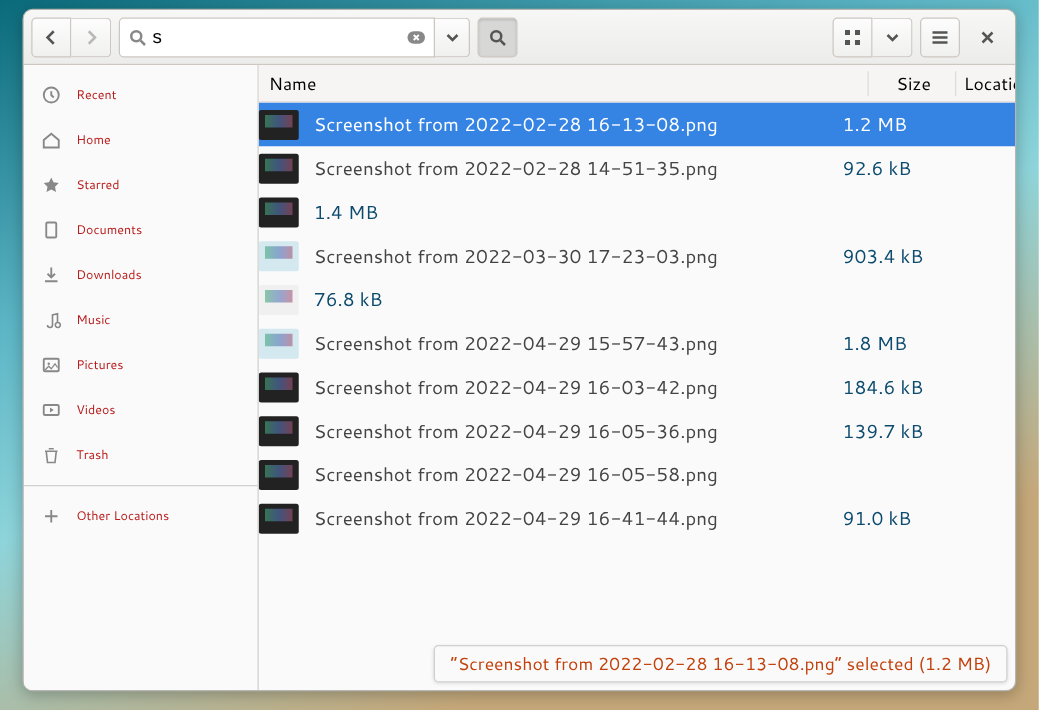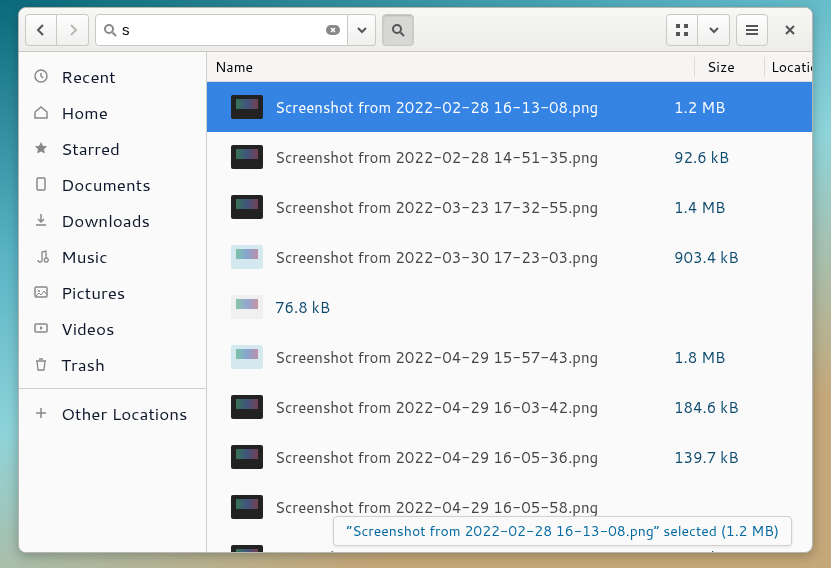--- a/index.html
+++ b/index.html
@@ -92,41 +92,41 @@
 .sidebar-sep { height: 1px; background: #d0d0ce; margin: 6px 0; }
 .sb-item {
   height: 36px;
   display: flex;
   align-items: center;
   gap: 12px;
   padding-left: 14px;
   color: #5b5b58;
   cursor: pointer;
 }
-.sb-item .lbl { color: #0f172a; font-size: 17px; }
+.sb-item .lbl { color: #b91c1c; font-size: 10px; }
 .sb-item svg { width: 16px; height: 16px; }
 .main { flex: 1; display: flex; flex-direction: column; position: relative; }
 .header-row {
   height: 30px;
   background: #f6f5f4;
   border-bottom: 1px solid #dedcda;
   display: flex;
   align-items: center;
   font-size: 14px;
   color: #000000;
 }
 .h-name { padding-left: 8px; flex: 1; }
-.h-size { width: 70px; border-left: 1px solid #dedcda; padding-left: 12px; }
+.h-size { width: 70px; border-left: 1px solid #dedcda; padding-left: 22px; }
 .h-loc  { width: 48px; border-left: 1px solid #dedcda; padding-left: 6px; }
 .list { flex: 1; overflow-y: hidden; }
 .row {
-  height: 50px;
-  display: flex;
-  align-items: center;
-  padding-left: 24px;
+  height: 35px;
+  display: flex;
+  align-items: center;
+  padding-left: 0;
   gap: 12px;
   color: #444;
   border-bottom: 0px solid transparent;
 }
 .row.selected { background: #3584e4; color: #fff; }
 .thumb {
   width: 32px; height: 24px;
   background: #222;
   border-radius: 2px;
   position: relative;
@@ -138,27 +138,27 @@
   content:"";
   position:absolute; inset:4px 5px 10px 5px;
   background: linear-gradient(90deg,#4a7,#57b,#a57);
   opacity:0.6;
 }
 .r-name { flex: 1; font-size: 15px; }
 .r-size { width: 138px; font-size: 15px; color: #0c4a6e; }
 .row.selected .r-size { color: #ffffff; }
 .statusbar {
   position: absolute;
-  bottom: 6px; right: 20px;
+  bottom: 6px; right: 6px;
   background: #fafafa;
   border: 1px solid #d0d0ce;
   border-radius: 4px;
   padding: 4px 12px;
   font-size: 14px;
-  color: #0369a1;
+  color: #c2410c;
   box-shadow: 0 1px 3px rgba(0,0,0,0.1);
 }
 .ic { width:16px; height:16px; }
 </style>
 </head>
 <body>
 
 <div class="window">
   <div class="toolbar">
     <div class="btn-group">
@@ -312,21 +312,20 @@
             <div class="r-name">Screenshot from 2022-02-28 16-13-08.png</div>
             <div class="r-size">1.2 MB</div>
           </div>
           <div class="row">
             <div class="thumb "></div>
             <div class="r-name">Screenshot from 2022-02-28 14-51-35.png</div>
             <div class="r-size">92.6 kB</div>
           </div>
           <div class="row">
             <div class="thumb "></div>
-            <div class="r-name">Screenshot from 2022-03-23 17-32-55.png</div>
             <div class="r-size">1.4 MB</div>
           </div>
           <div class="row">
             <div class="thumb light"></div>
             <div class="r-name">Screenshot from 2022-03-30 17-23-03.png</div>
             <div class="r-size">903.4 kB</div>
           </div>
           <div class="row">
             <div class="thumb white"></div>
             <div class="r-size">76.8 kB</div>

